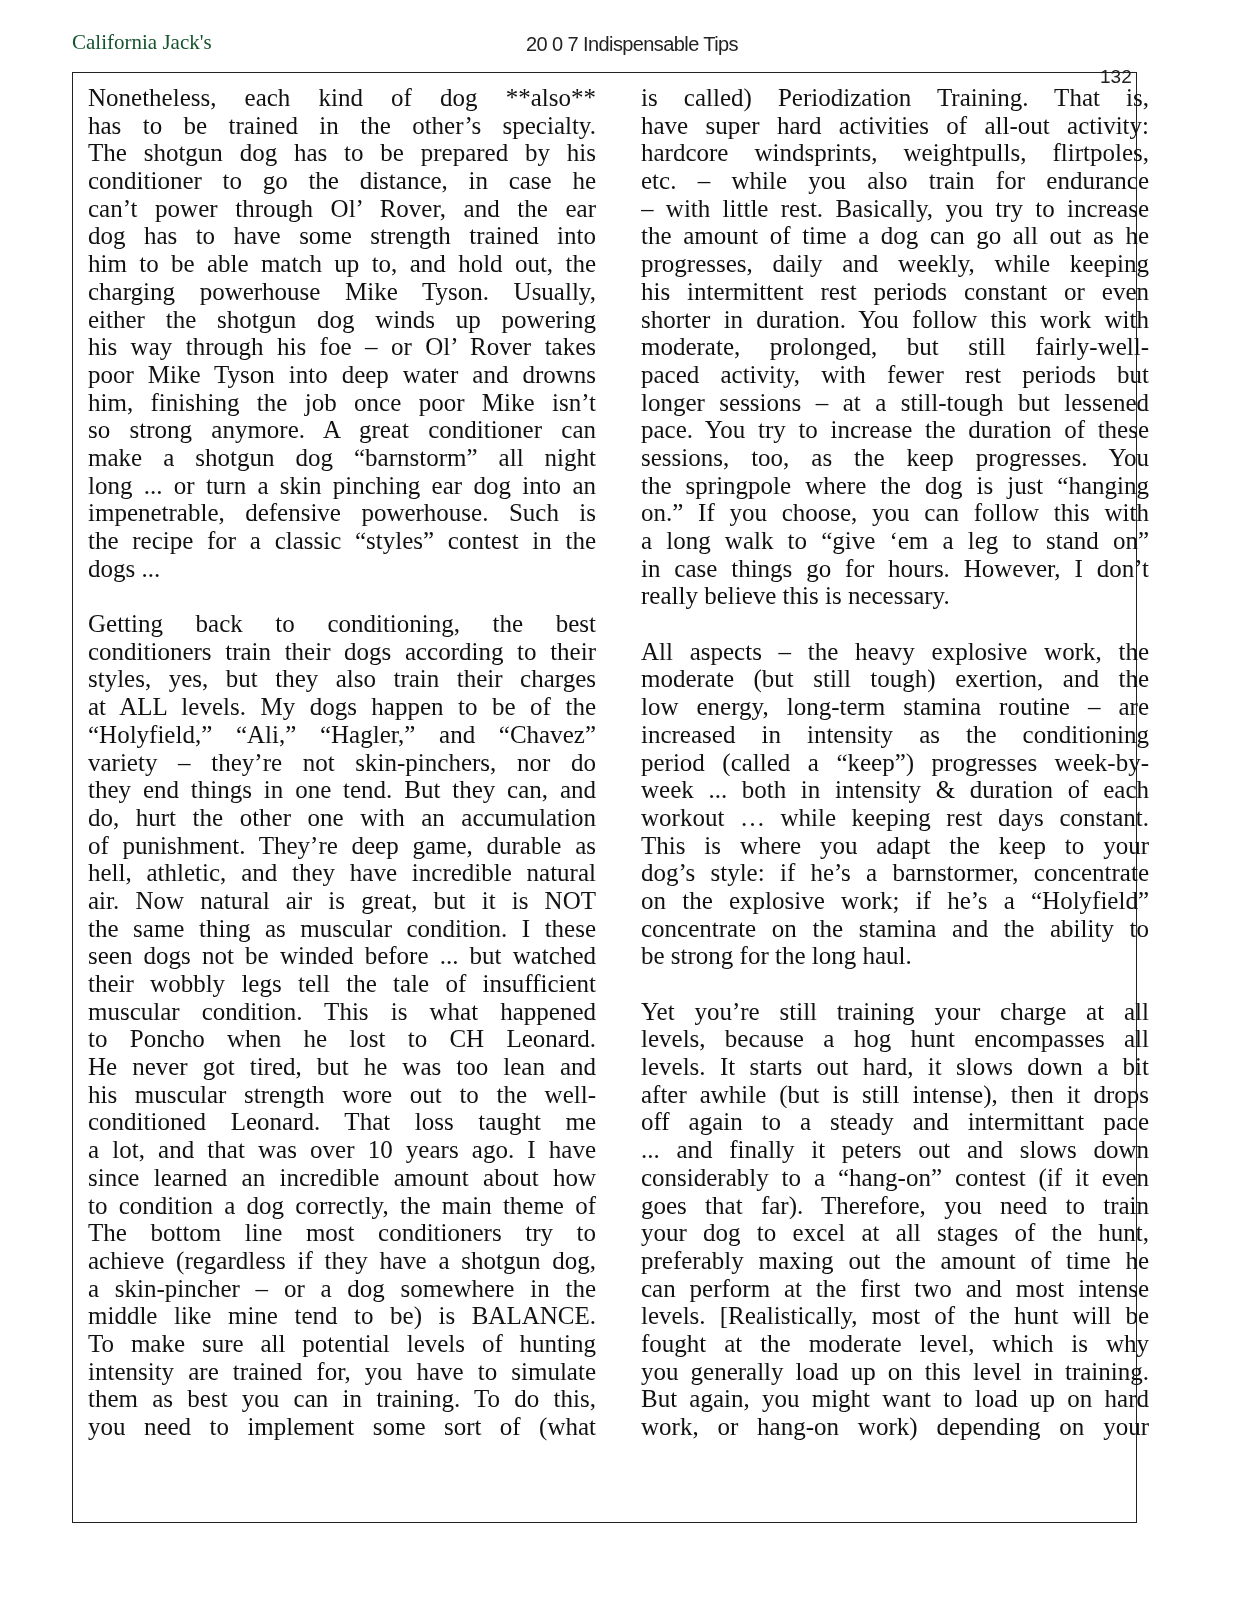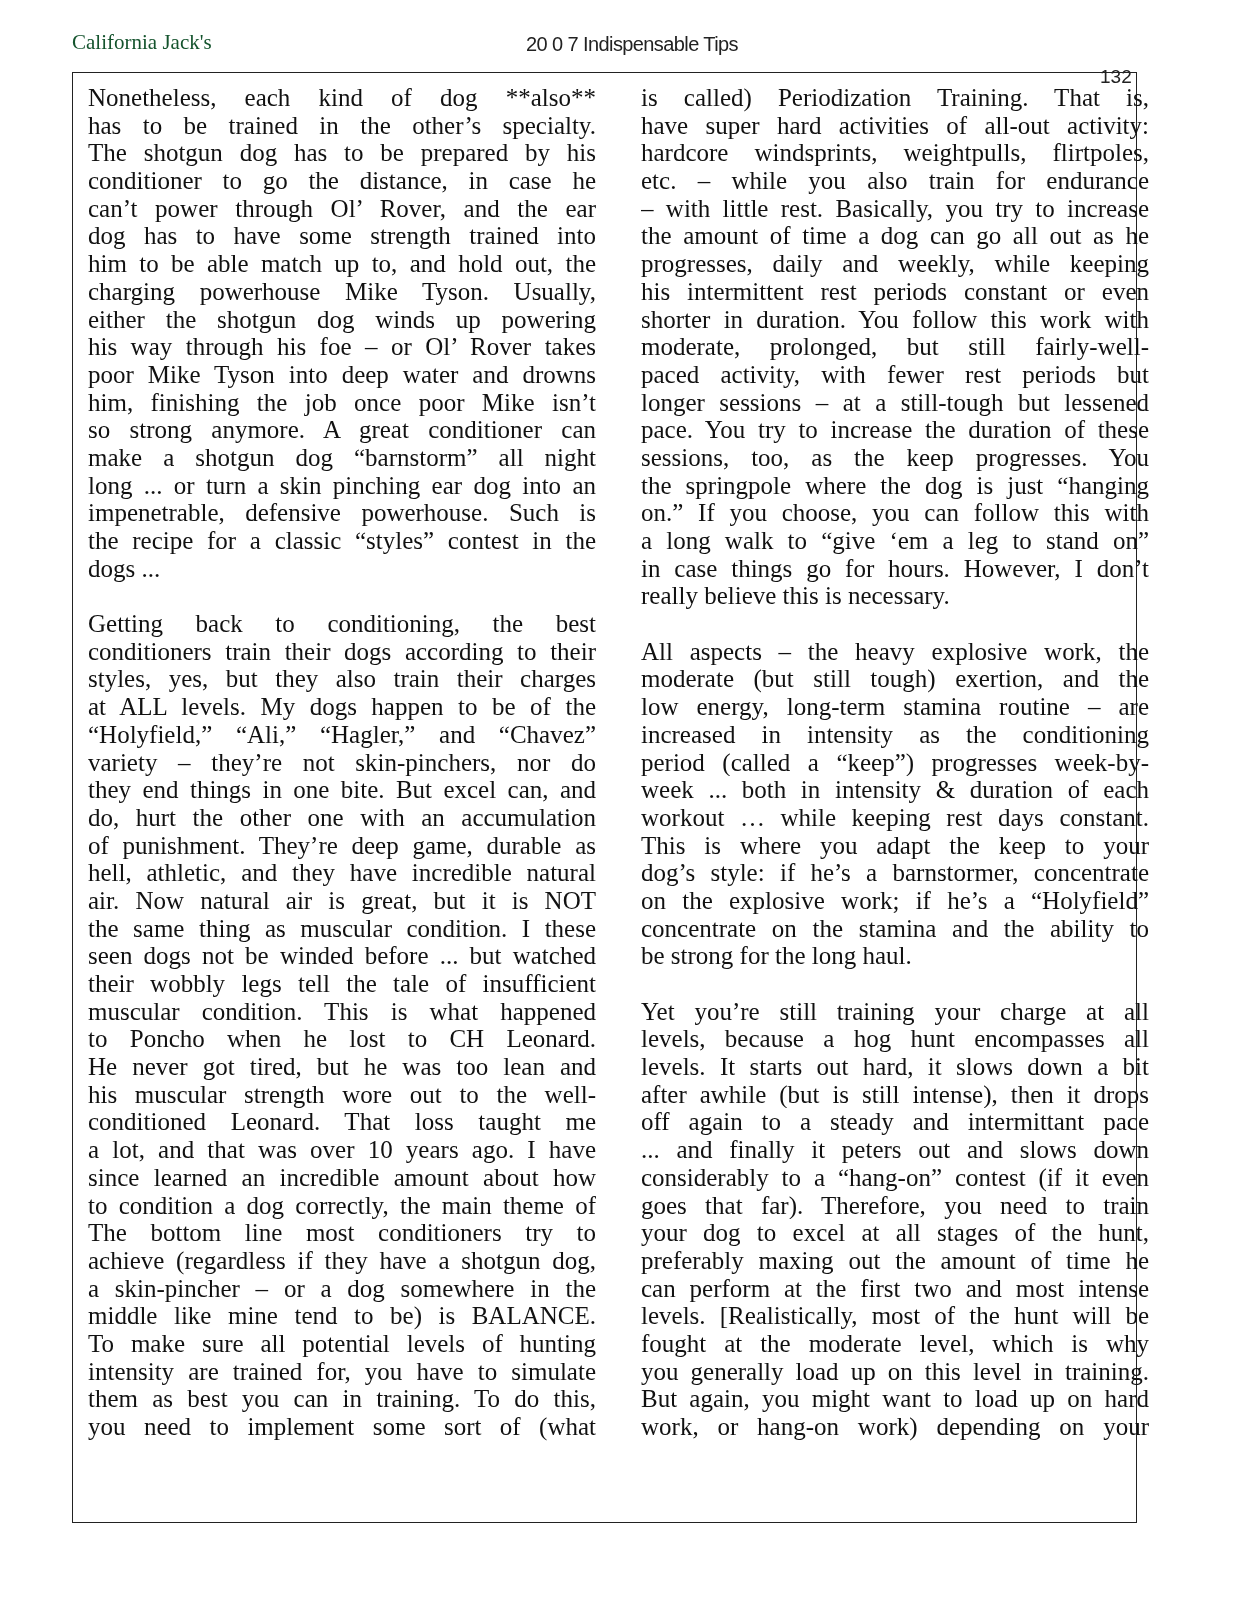--- a/index.html
+++ b/index.html
@@ -43,21 +43,21 @@
     <span class="line">impenetrable, defensive powerhouse. Such is</span>
     <span class="line">the recipe for a classic “styles” contest in the</span>
     <span class="line last">dogs ...</span>
     <span class="blank"></span>
     <span class="line">Getting back to conditioning, the best</span>
     <span class="line">conditioners train their dogs according to their</span>
     <span class="line">styles, yes, but they also train their charges</span>
     <span class="line">at ALL levels. My dogs happen to be of the</span>
     <span class="line">“Holyfield,” “Ali,” “Hagler,” and “Chavez”</span>
     <span class="line">variety – they’re not skin-pinchers, nor do</span>
-    <span class="line">they end things in one bite. But excel can, and</span>
+    <span class="line">they end things in one tend. But they can, and</span>
     <span class="line">do, hurt the other one with an accumulation</span>
     <span class="line">of punishment. They’re deep game, durable as</span>
     <span class="line">hell, athletic, and they have incredible natural</span>
     <span class="line">air. Now natural air is great, but it is NOT</span>
     <span class="line">the same thing as muscular condition. I these</span>
     <span class="line">seen dogs not be winded before ... but watched</span>
     <span class="line">their wobbly legs tell the tale of insufficient</span>
     <span class="line">muscular condition. This is what happened</span>
     <span class="line">to Poncho when he lost to CH Leonard.</span>
     <span class="line">He never got tired, but he was too lean and</span>

